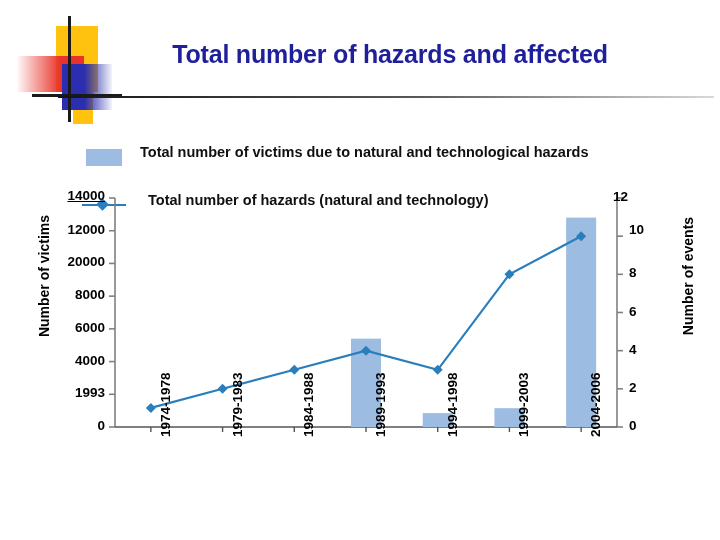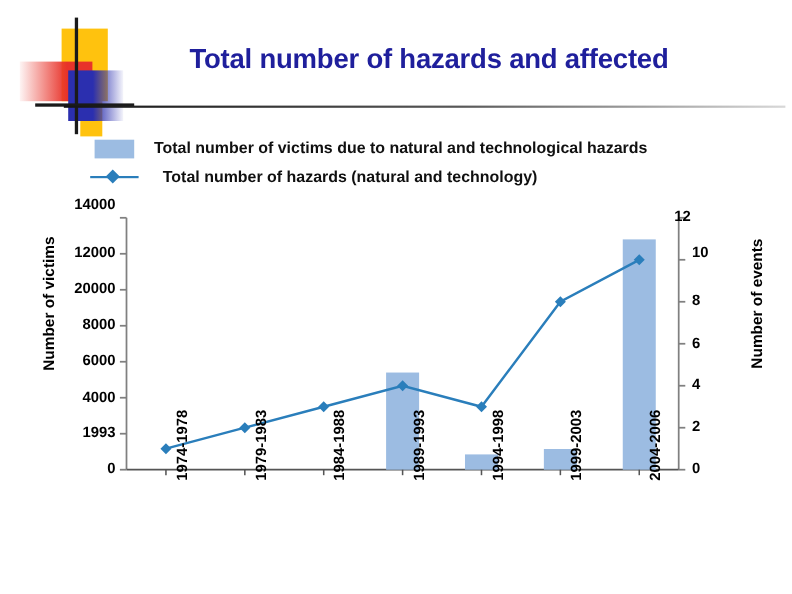--- a/index.html
+++ b/index.html
@@ -83,22 +83,22 @@
 
   
   #legend {
     position: absolute;
     left: 78px;
     top: 122px;
     width: 620px;
   }
   .legend-row {
     display: flex;
-    align-items: center;
     height: 26px;
+    margin-top: 22px;
   }
   .legend-key {
     width: 52px;
     display: flex;
     align-items: center;
     justify-content: center;
     flex: 0 0 52px;
   }
   .swatch-bar {
     width: 36px;
@@ -260,21 +260,21 @@
       <line x1="581.1428571428571" y1="427" x2="581.1428571428571" y2="432" stroke="#555" stroke-width="1.4"></line>
     </svg>
   <div id="tick-layer">
       <div class="ytick-label ytick-left" style="width: 62px; left: 43px; top: 418px;">0</div>
       <div class="ytick-label ytick-left" style="width: 62px; left: 43px; top: 385.286px;">1993</div>
       <div class="ytick-label ytick-left" style="width: 62px; left: 43px; top: 352.571px;">4000</div>
       <div class="ytick-label ytick-left" style="width: 62px; left: 43px; top: 319.857px;">6000</div>
       <div class="ytick-label ytick-left" style="width: 62px; left: 43px; top: 287.143px;">8000</div>
       <div class="ytick-label ytick-left" style="width: 62px; left: 43px; top: 254.429px;">20000</div>
       <div class="ytick-label ytick-left" style="width: 62px; left: 43px; top: 221.714px;">12000</div>
-      <div class="ytick-label ytick-left" style="width: 62px; left: 43px; top: 178px;">14000</div>
+      <div class="ytick-label ytick-left" style="width: 62px; left: 43px; top: 188px; text-decoration: underline;">14000</div>
       <div class="ytick-label" style="left: 629px; top: 418px;">0</div>
       <div class="ytick-label" style="left: 629px; top: 379.833px;">2</div>
       <div class="ytick-label" style="left: 629px; top: 341.667px;">4</div>
       <div class="ytick-label" style="left: 629px; top: 303.5px;">6</div>
       <div class="ytick-label" style="left: 629px; top: 265.333px;">8</div>
       <div class="ytick-label" style="left: 629px; top: 222px;">10</div>
       <div class="ytick-label" style="left: 613px; top: 189px;">12</div>
       <div class="xtick-label" style="left: 157.857px; top: 437px;">1974-1978</div>
       <div class="xtick-label" style="left: 229.571px; top: 437px;">1979-1983</div>
       <div class="xtick-label" style="left: 301.286px; top: 437px;">1984-1988</div>

